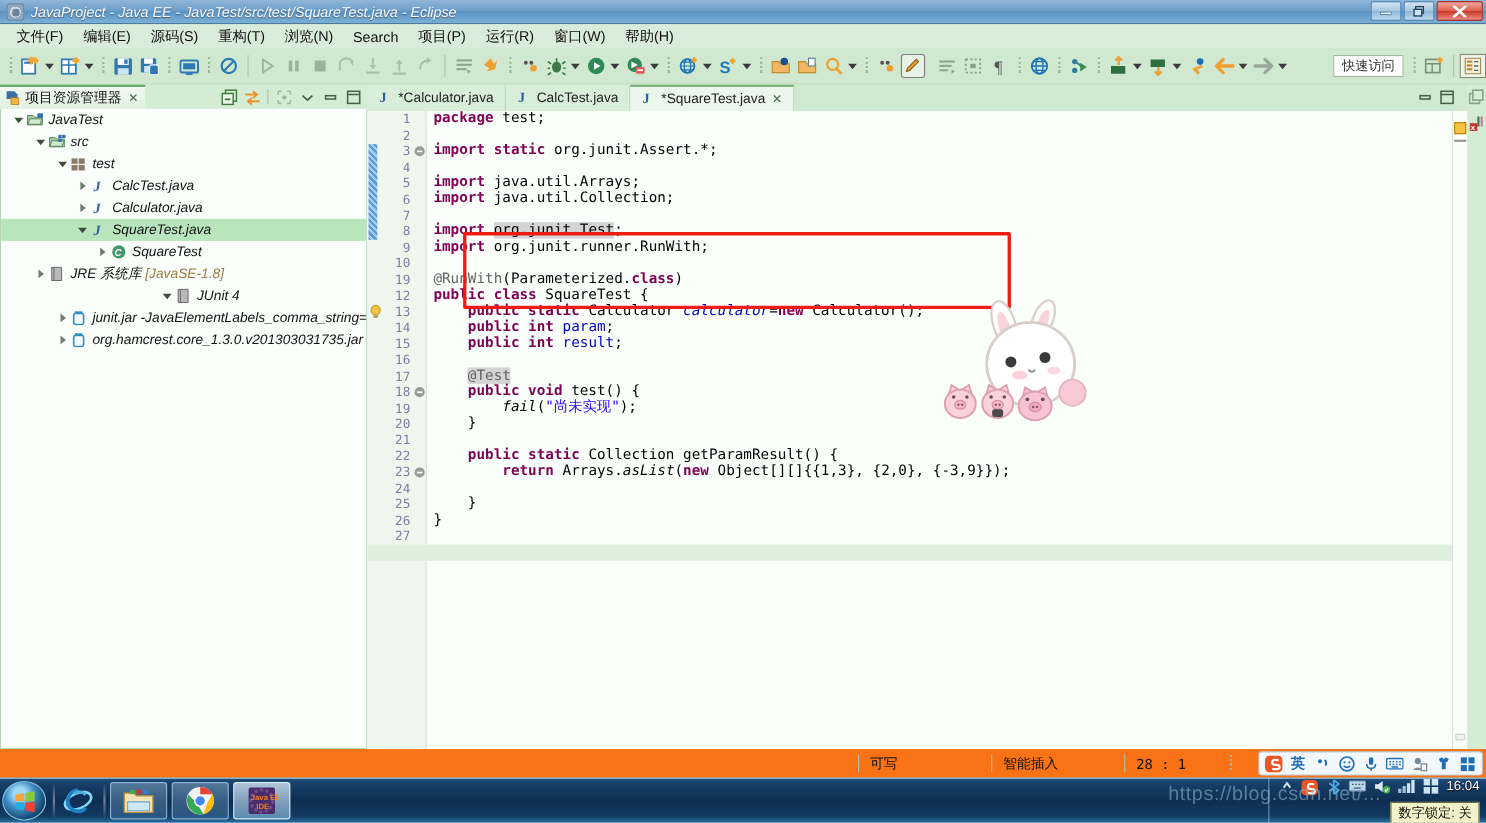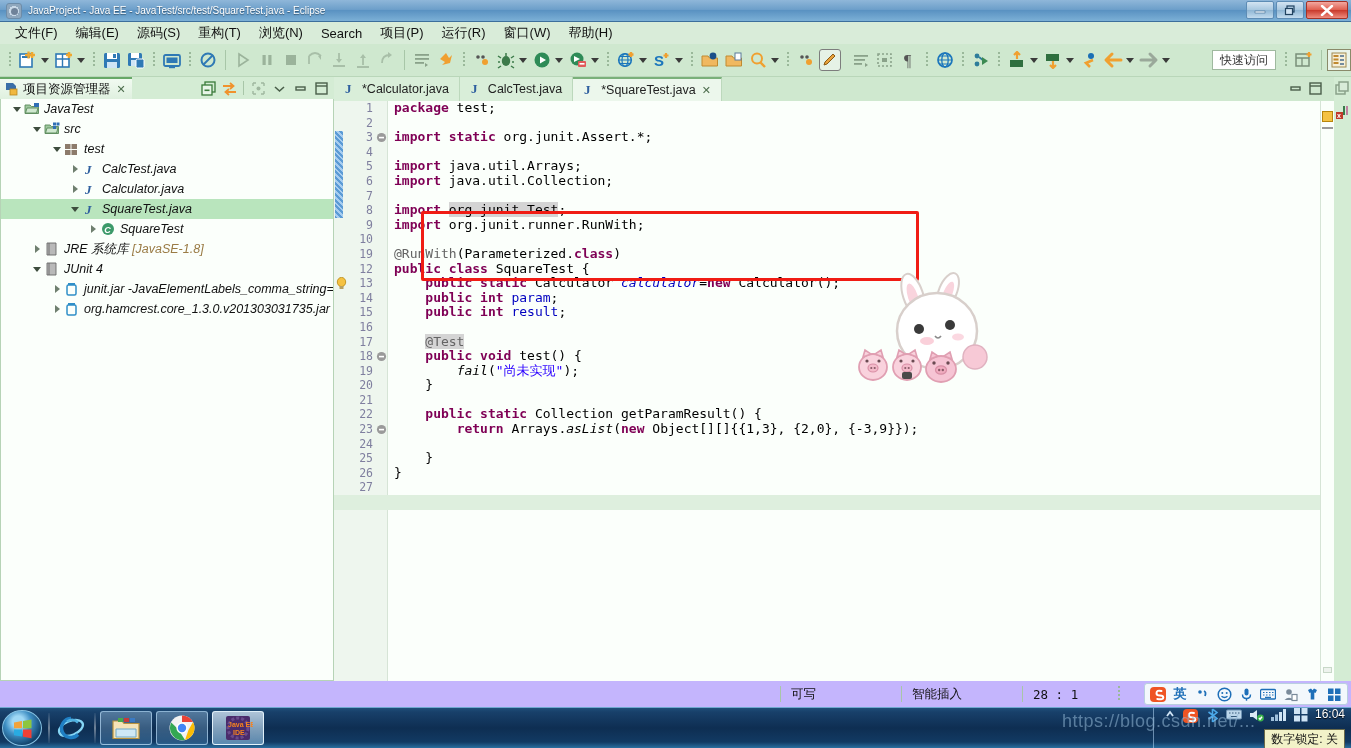--- a/index.html
+++ b/index.html
@@ -24,22 +24,23 @@
     border-radius:3px;
     background:radial-gradient(circle at 50% 50%, #ffffff 0 28%, #c9d9e8 29% 50%, #8fa7bd 51% 100%);
     border:1px solid #6d8ca8;
     position:relative;
   }
   .titlebar .tb-icon:after{
     content:""; position:absolute; left:4px; top:4px; width:7px;height:7px;
     border-radius:50%; background:#6f8299;
   }
   .titlebar .tb-title{
-    color:#ffffff; font-size:10px; text-shadow:0 1px 1px rgba(0,0,0,.45);
+    color:#ffffff; font-size:13px; text-shadow:0 1px 1px rgba(0,0,0,.45);
     white-space:nowrap;
+    font-style:italic;
   }
   .wincontrols{ position:absolute; right:3px; top:1px; display:flex; gap:2px; }
   .wc{
     width:28px;height:18px;border:1px solid #5d8cb5; border-radius:2px;
     background:linear-gradient(to bottom,#d3e4f2 0%, #a9c8e0 48%, #8fb6d4 52%, #c2dbee 100%);
     display:flex;align-items:center;justify-content:center;
     color:#1c3c58; font-size:11px; line-height:1;
   }
   .wc.close{
     width:42px;
@@ -147,21 +148,21 @@
   .curline{ background:#deefde; position:absolute; left:0; right:0; height:14.6px; }
 
   .overview{ width:14px; background:#fbfffb; border-left:1px solid #d6e4d6; position:relative; }
 
   
   .rightbar{ position:absolute; left:1334px; top:0; width:17px; height:604px; background:#d4ecd4; }
 
   
   .statusbar{
     position:absolute; left:0; top:681px; width:1351px; height:26px;
-    background:#c4b5fd; display:flex; align-items:center; font-size:12.5px; color:#111;
+    background:#f97316; display:flex; align-items:center; font-size:12.5px; color:#111;
   }
   .sb-sep{ width:1px;height:16px;background:#a8c6a8; margin:0 10px; }
   .sb-cell{ white-space:nowrap; }
 
   
   .imebar{
     position:absolute; right:3px; top:683px; height:22px; display:flex; align-items:center;
     gap:6px; padding:0 5px; background:#f3f8fc; border:1px solid #b9cfe0; border-radius:3px;
   }
   .ime-ico{ width:16px;height:16px; display:flex;align-items:center;justify-content:center; }
@@ -677,21 +678,21 @@
           <span class="twist closed"></span>
           <span class="ticon">
             <svg width="14" height="14">
                 <path d="M2 1 h9 v12 h-9 z" fill="#b9b9b9" stroke="#6a6a6a" stroke-width=".9"></path>
                 <path d="M4 1 v12" stroke="#6a6a6a" stroke-width=".9"></path>
               </svg>
           </span>
           <span class="tlabel"><span>JRE 系统库 </span><span class="dim">[JavaSE-1.8]</span></span>
         </div>
 
-        <div class="trow" style="padding-left:30px;">
+        <div class="trow" style="padding-left:30px;justify-content:center;">
           <span class="twist open"></span>
           <span class="ticon">
             <svg width="14" height="14">
                 <path d="M2 1 h9 v12 h-9 z" fill="#b9b9b9" stroke="#6a6a6a" stroke-width=".9"></path>
                 <path d="M4 1 v12" stroke="#6a6a6a" stroke-width=".9"></path>
               </svg>
           </span>
           <span class="tlabel">JUnit 4</span>
         </div>
 

